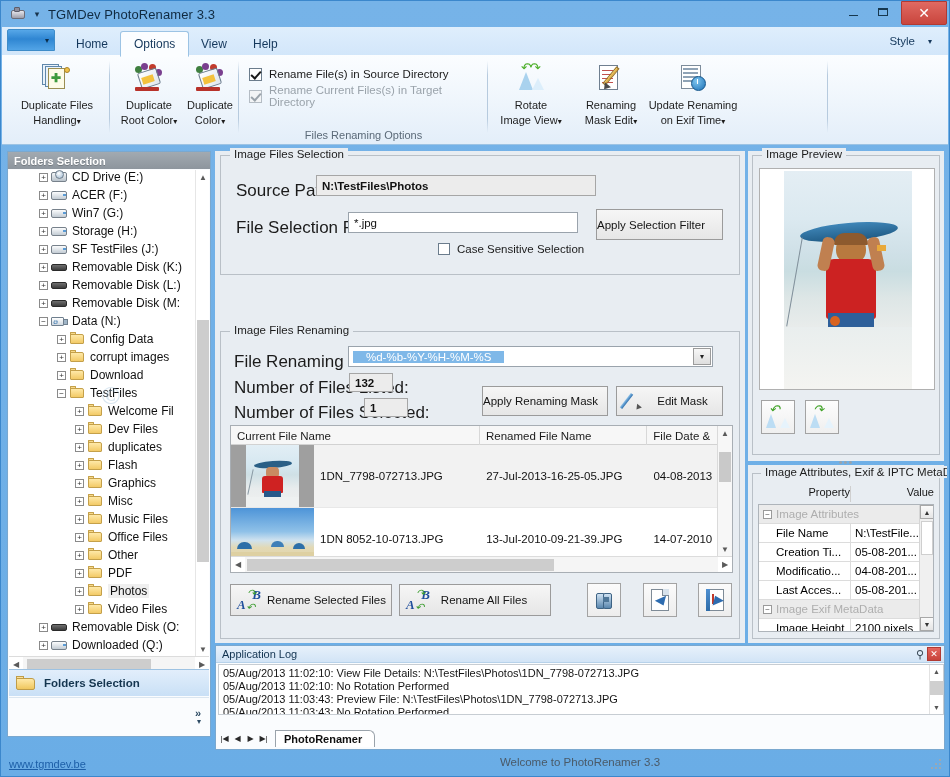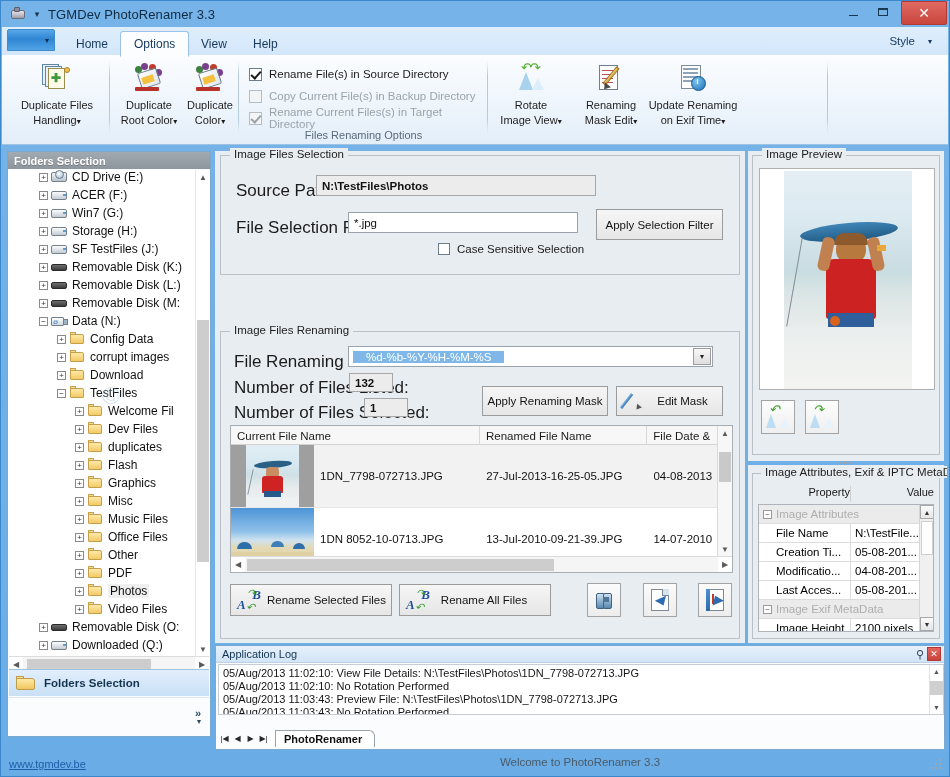--- a/index.html
+++ b/index.html
@@ -267,21 +267,21 @@
 
   .lbl { font-size:17px; color:#1b1b1b; }
   .tbox {
     background:#fff; border:1px solid #9aa3ac; font-size:11.5px; color:#111;
     display:flex; align-items:center; padding:0 5px;
   }
   .tbox.ro { background:#ececec; border:1px solid #a6a6a6;font-weight:bold; }
   .btn {
     background:linear-gradient(180deg,#f6f6f6,#e6e6e6);
     border:1px solid #9b9b9b; font-size:11.5px; color:#141414;
-    display:flex; align-items:center; justify-content:center;
+    display:flex; align-items:center; justify-content:flex-start;
   }
 
   
   .combo { position:absolute; background:#fff; border:1px solid #9aa3ac; display:flex; align-items:center;}
   .combo .selval{ background:#7fb8e8; color:#fff; font-size:11.5px; padding:0 13px; margin-left:4px;}
   .combo .cbtn {
     position:absolute; right:1px; top:1px; bottom:1px; width:18px;
     background:linear-gradient(180deg,#f7f7f7,#dedede); border:1px solid #9b9b9b;
     display:flex; align-items:center; justify-content:center; font-size:8px; color:#222;
   }
@@ -488,24 +488,20 @@
       <div class="sep"></div>
     </div>
 
     <div class="rgroup" style="left:237px; width:249px;">
       <div class="optlist">
         <div class="optrow">
           <span class="cbx checked"></span>
           <span class="otxt">Rename File(s) in Source Directory</span>
         </div>
         <div class="optrow disabled">
-          <span class="cbx dim"></span>
-          <span class="otxt">Copy Current File(s) in Backup Directory</span>
-        </div>
-        <div class="optrow disabled">
           <span class="cbx dim checked"></span>
           <span class="otxt">Rename Current Files(s) in Target Directory</span>
         </div>
       </div>
       <div class="gcaption">Files Renaming Options</div>
       <div class="sep"></div>
     </div>
 
     <div class="rgroup" style="left:486px; width:340px;">
       <div class="rbtn" style="left:6px;">

